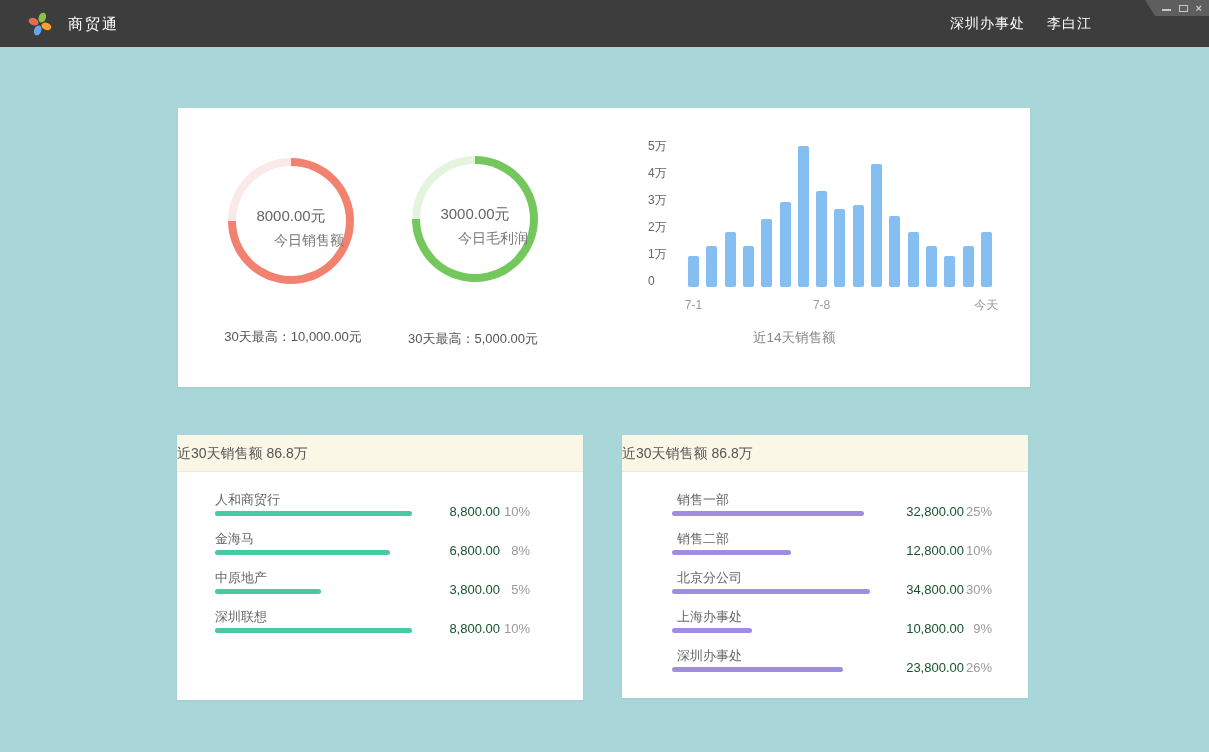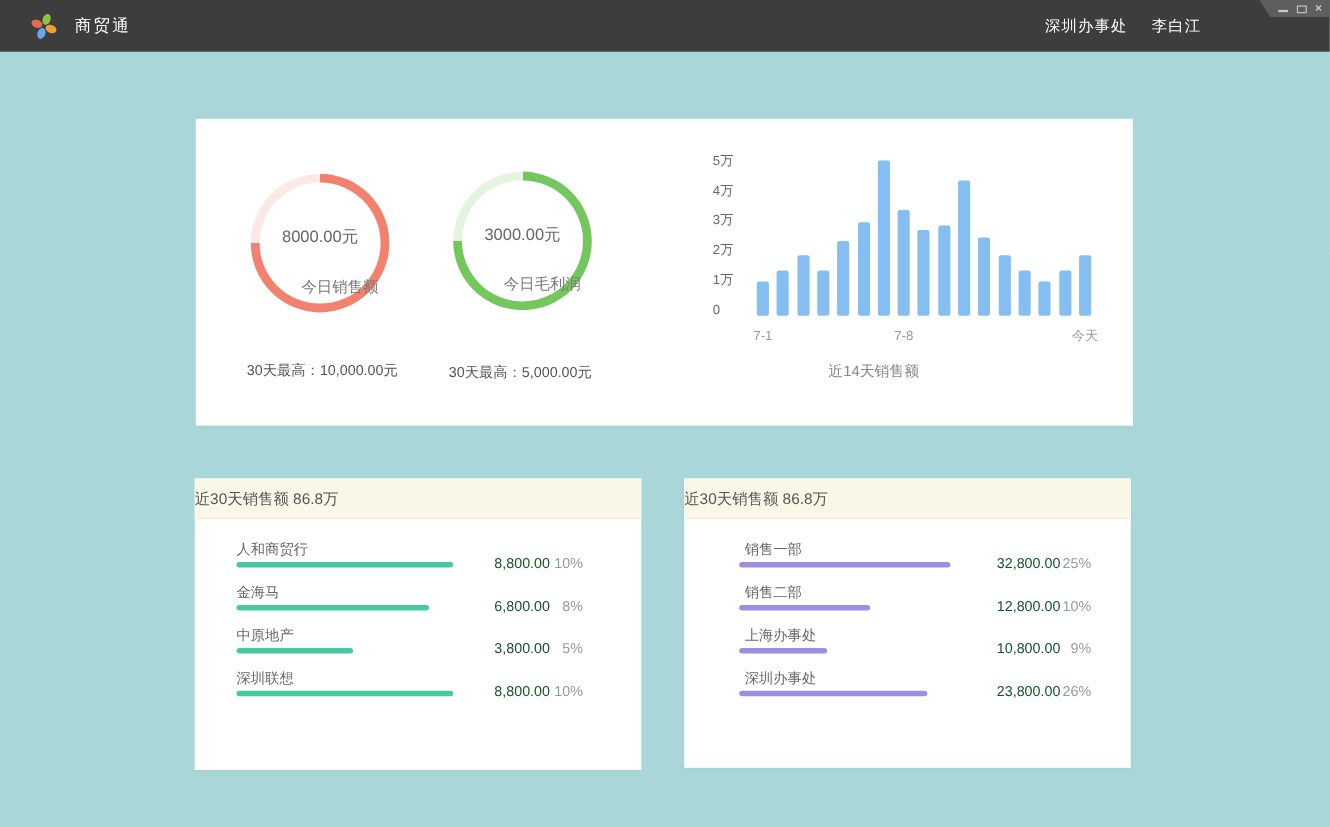--- a/index.html
+++ b/index.html
@@ -27,21 +27,21 @@
   .card { position:absolute; background:#FFFFFF; box-shadow:0 1px 2px rgba(0,0,0,0.05); }
   .overview-card { left:178px; top:108px; width:852px; height:279px; }
   .list-card-left  { left:177px; top:435px; width:406px; height:265px; }
   .list-card-right { left:622px; top:435px; width:406px; height:263px; }
 
   
   .donut { position:absolute; width:126px; height:126px; }
   .donut-ring { position:absolute; inset:0; border-radius:50%; }
   .donut-ring::after { content:""; position:absolute; inset:8px; background:#FFFFFF; border-radius:50%; }
   .donut-center { position:absolute; inset:0; display:flex; flex-direction:column; align-items:center;
-                  padding-top:48px; gap:24px; z-index:2; }
+                  padding-top:48px; gap:4px; z-index:2; }
   .donut-value { font-size:15px; color:#666666; line-height:20px; }
   .donut-label { font-size:14px; color:#777777; line-height:20px;margin-left:36px; }
   .donut-footnote { position:absolute; width:260px; text-align:center; font-size:13px; color:#555555; line-height:14px; }
 
   
   .ylabels { position:absolute; left:470px; top:31px; width:42px; }
   .ylabels span { position:absolute; left:0; height:14px; font-size:12px; color:#666666; line-height:14px; }
   .bars { position:absolute; left:510px; top:38px; width:304px; height:141px; }
   .vbar { position:absolute; bottom:0; width:11px; border-radius:2px; }
   .xlabels { position:absolute; left:510px; top:190px; width:304px; height:14px; }
@@ -181,20 +181,26 @@
           <div class="lval">32,800.00</div>
           <div class="lpct">25%</div>
         </div>
         <div class="lrow">
           <div class="lname">销售二部</div>
           <div class="lbar" style="width:119px;background:#A08DE3"></div>
           <div class="lval">12,800.00</div>
           <div class="lpct">10%</div>
         </div>
         <div class="lrow">
+          <div class="lname">北京分公司</div>
+          <div class="lbar" style="width:198px;background:#A08DE3"></div>
+          <div class="lval">34,800.00</div>
+          <div class="lpct">30%</div>
+        </div>
+        <div class="lrow">
           <div class="lname">上海办事处</div>
           <div class="lbar" style="width:80px;background:#A08DE3"></div>
           <div class="lval">10,800.00</div>
           <div class="lpct">9%</div>
         </div>
         <div class="lrow">
           <div class="lname">深圳办事处</div>
           <div class="lbar" style="width:171px;background:#A08DE3"></div>
           <div class="lval">23,800.00</div>
           <div class="lpct">26%</div>

